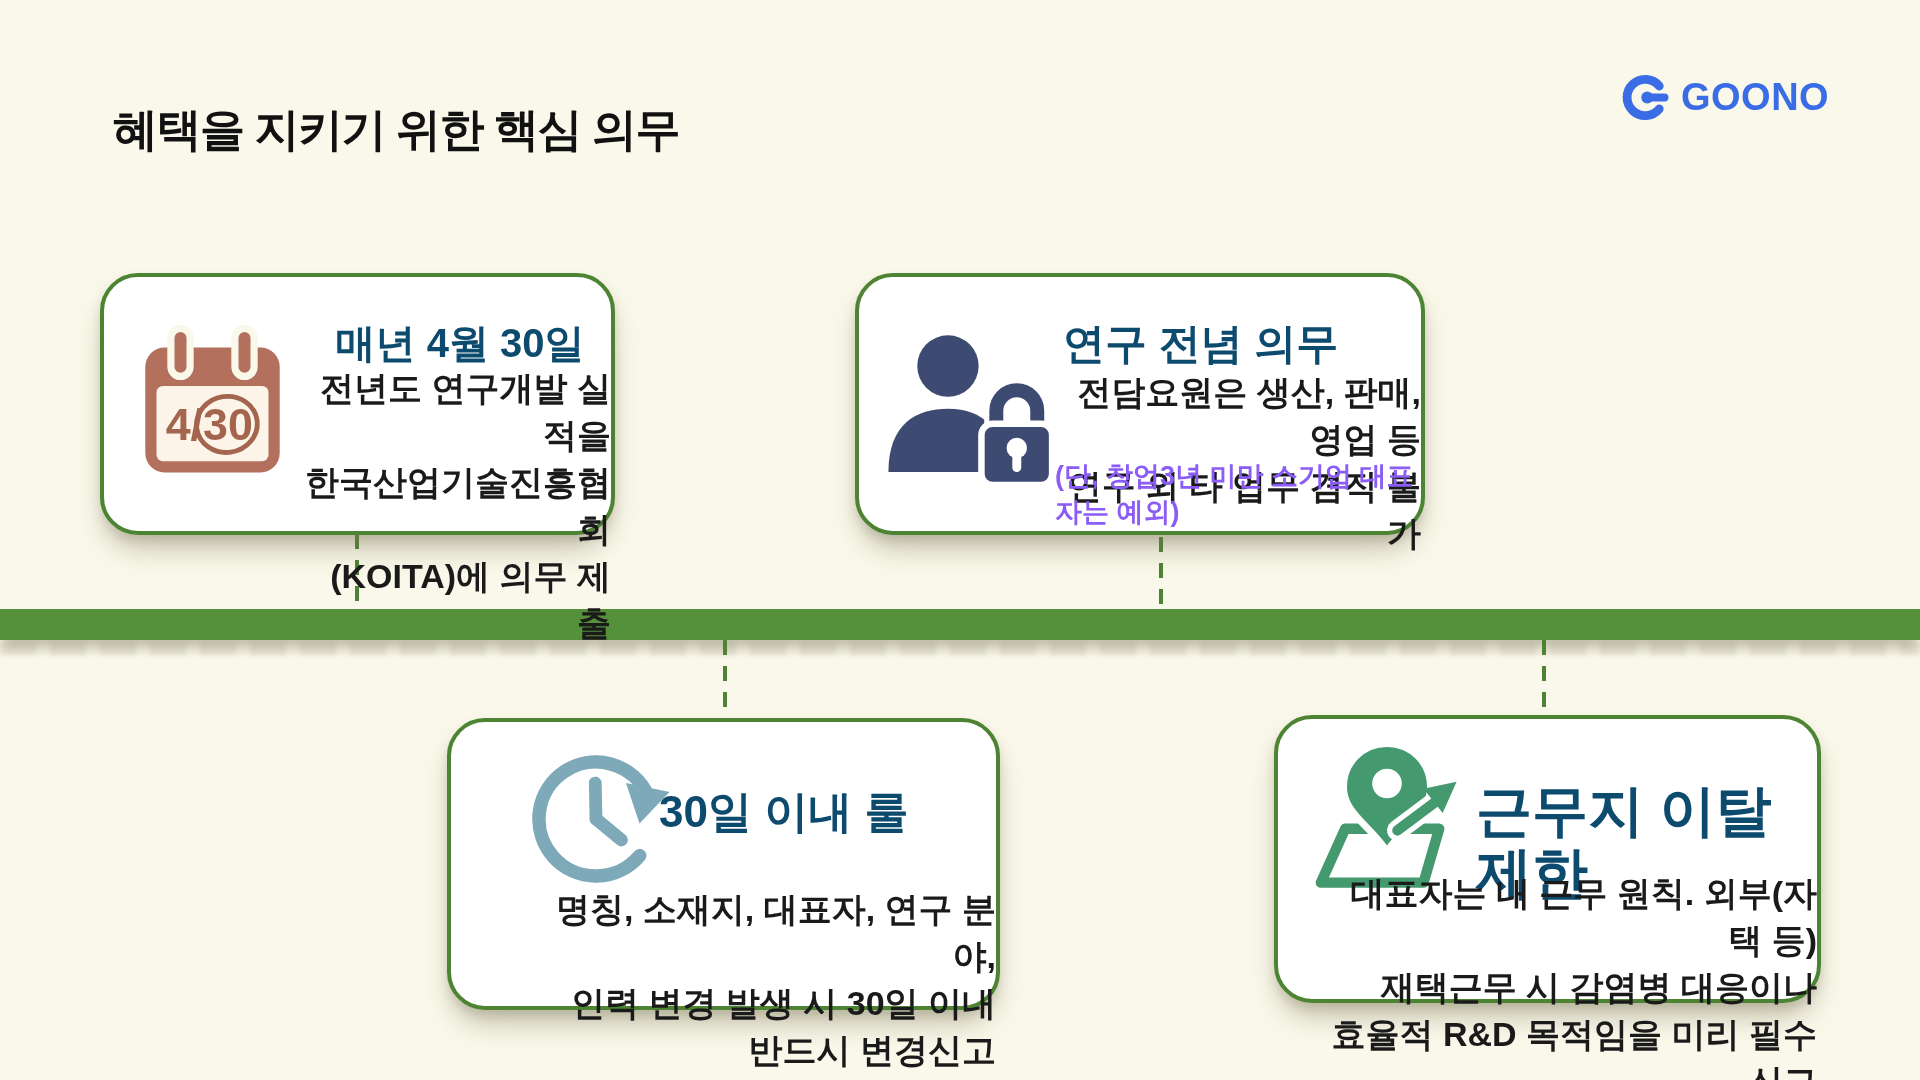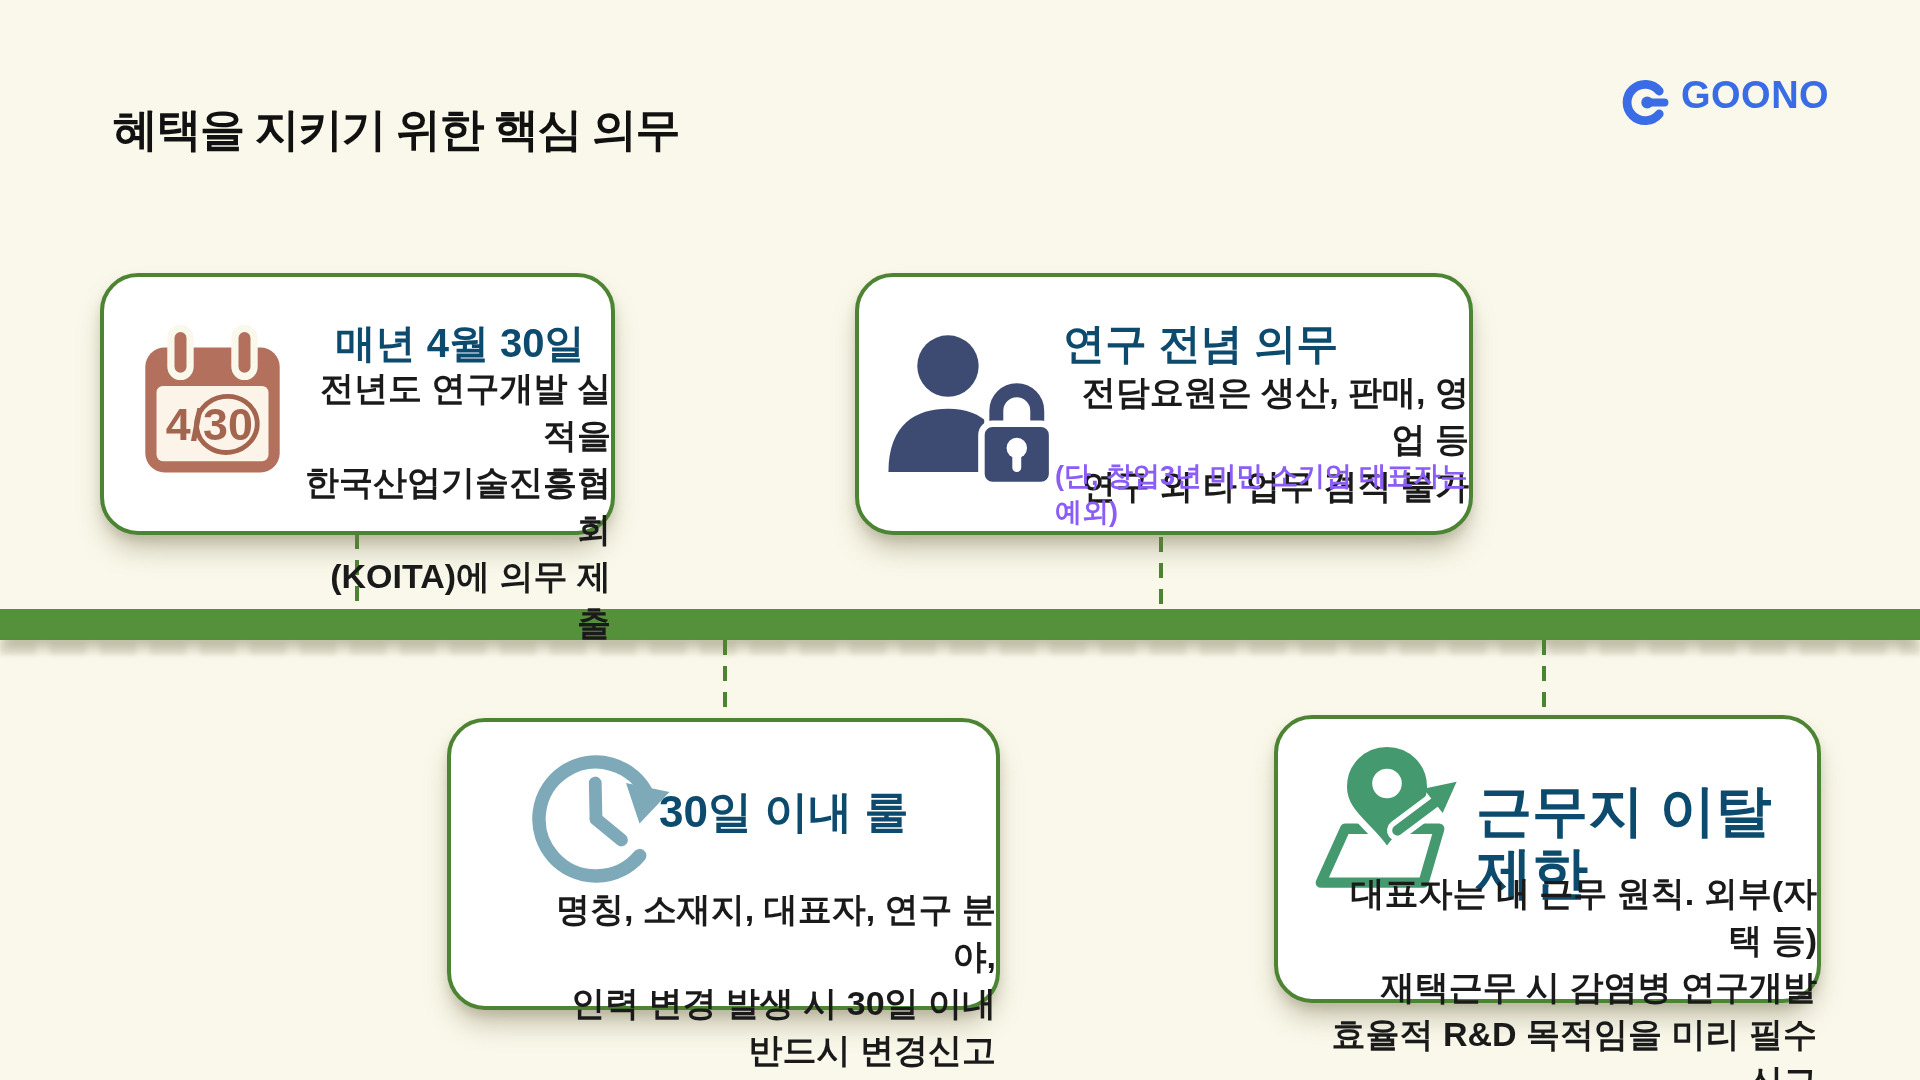--- a/index.html
+++ b/index.html
@@ -11,22 +11,22 @@
     overflow:hidden;
   }
   .stage{position:relative;width:1920px;height:1080px;}
 
   
   .page-title{
     position:absolute;left:97px;top:84px;margin:16px;
     font-size:45px;font-weight:bold;letter-spacing:-1.5px;color:#111;
   }
   .logo{
-    position:absolute;left:1619px;top:76px;height:54px;
-    display:flex;align-items:flex-start;
+    position:absolute;left:1619px;top:70px;height:54px;
+    display:flex;align-items:center;
   }
   .logo svg{width:53px;height:53px;display:block;}
   .logo-text{
     font-size:38px;font-weight:bold;color:#3a6de5;
     letter-spacing:0.5px;margin-left:9px;line-height:1;
   }
 
   
   .timeline-bar{
     position:absolute;left:0;right:0;top:609px;height:31px;
@@ -50,21 +50,21 @@
   .connector.c4{left:1542px;top:640px;height:75px;}
 
   
   .card{
     position:absolute;background:#fff;
     border:4px solid #4c8433;border-radius:38px;
     box-shadow:0 18px 28px -6px rgba(120,115,85,.45),0 6px 10px rgba(120,115,85,.18);
     box-sizing:border-box;
   }
   .card1{left:100px;top:273px;width:515px;height:262px;}
-  .card2{left:855px;top:273px;width:618px;height:262px;padding-left:25px;}
+  .card2{left:855px;top:273px;width:570px;height:262px;padding-left:25px;}
   .card3{left:447px;top:718px;width:553px;height:292px;}
   .card4{left:1274px;top:715px;width:547px;height:288px;}
 
   .card .icon{position:absolute;display:block;}
   .card1 .icon{left:26px;top:45px;width:165px;height:160px;}
   .card2 .icon{left:22px;top:50px;width:186px;height:186px;}
   .card3 .icon{left:70px;top:22px;width:150px;height:150px;}
   .card4 .icon{left:20px;top:14px;width:178px;height:174px;}
 
   .card-title{
@@ -166,18 +166,18 @@
       <path d="M26,55 L80,55 L71,86 L12,86 Z" fill="none" stroke="#44996f" stroke-width="6" stroke-linejoin="round"></path>
       <path d="M50,6 C36,6 25,17 25,31 C25,45 38,52 47,64 L50,68 L53,64 C62,52 75,45 75,31 C75,17 64,6 50,6 Z" fill="#44996f" stroke="#ffffff" stroke-width="4"></path>
       <circle cx="50" cy="29" r="8.5" fill="#ffffff"></circle>
       <path d="M56,56 L80,38" stroke="#ffffff" stroke-width="12" stroke-linecap="round"></path>
       <path d="M56,56 L80,38" stroke="#44996f" stroke-width="6" stroke-linecap="round"></path>
       <polygon points="90,28 71,32 82,46" fill="#44996f"></polygon>
     </svg>
     <h2 class="card-title">근무지 이탈 제한</h2>
     <div class="card-body">
       <div>대표자는 내 근무 원칙. 외부(자택 등)</div>
-      <div>재택근무 시 감염병 연구개발</div>
+      <div>재택근무 시 감염병 대응이나</div>
       <div>효율적 R&amp;D 목적임을 미리 필수 신고</div>
     </div>
   </section>
 
 </div>
 
 </body></html>

